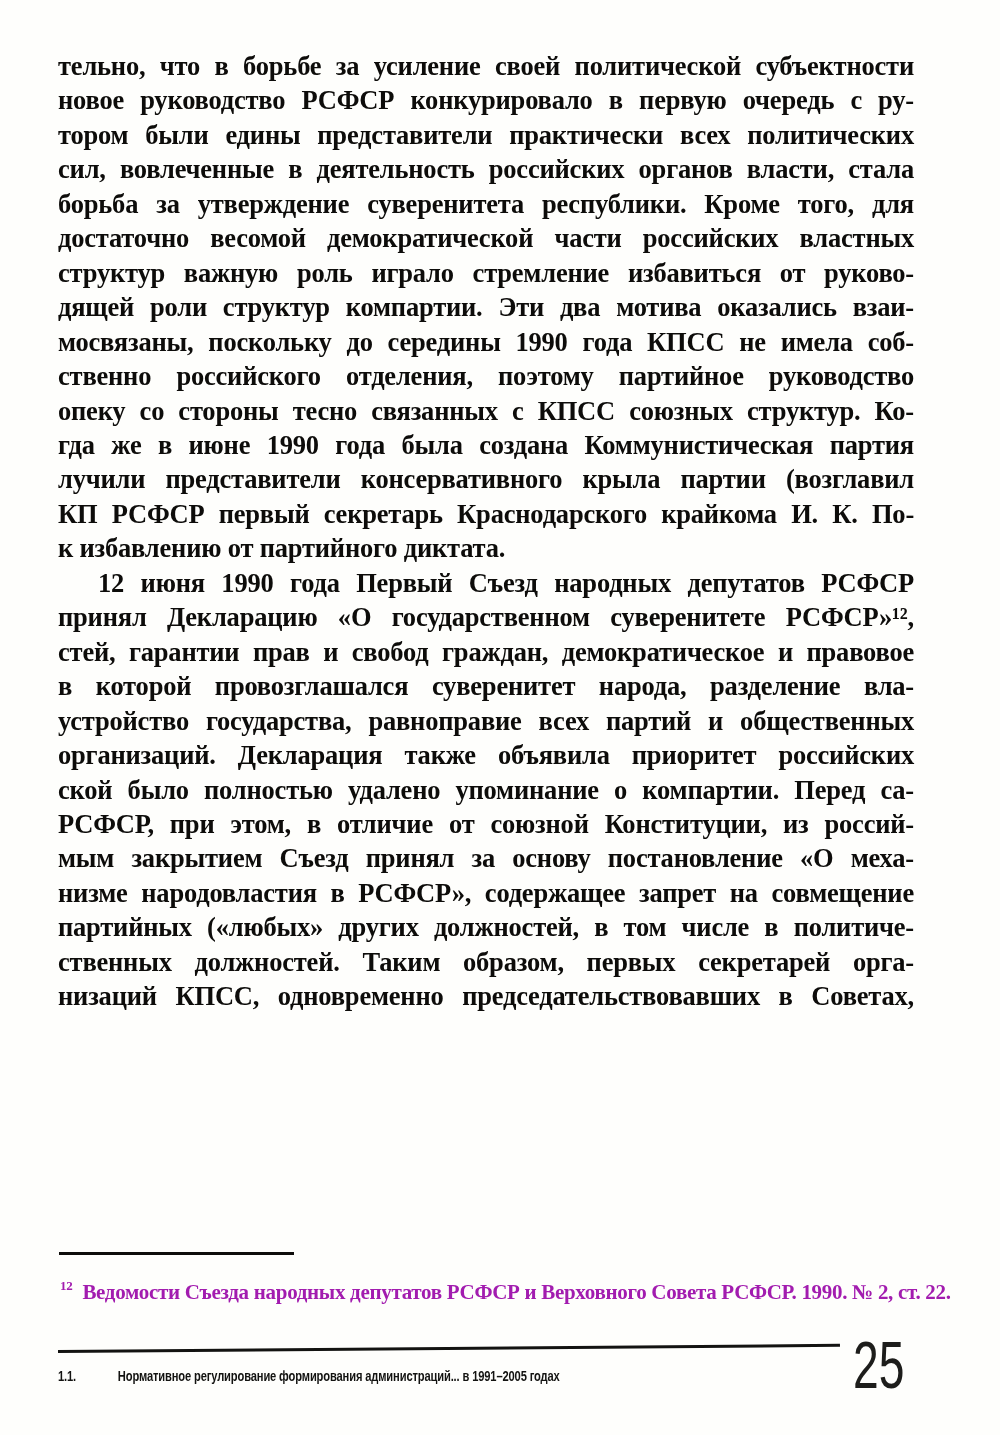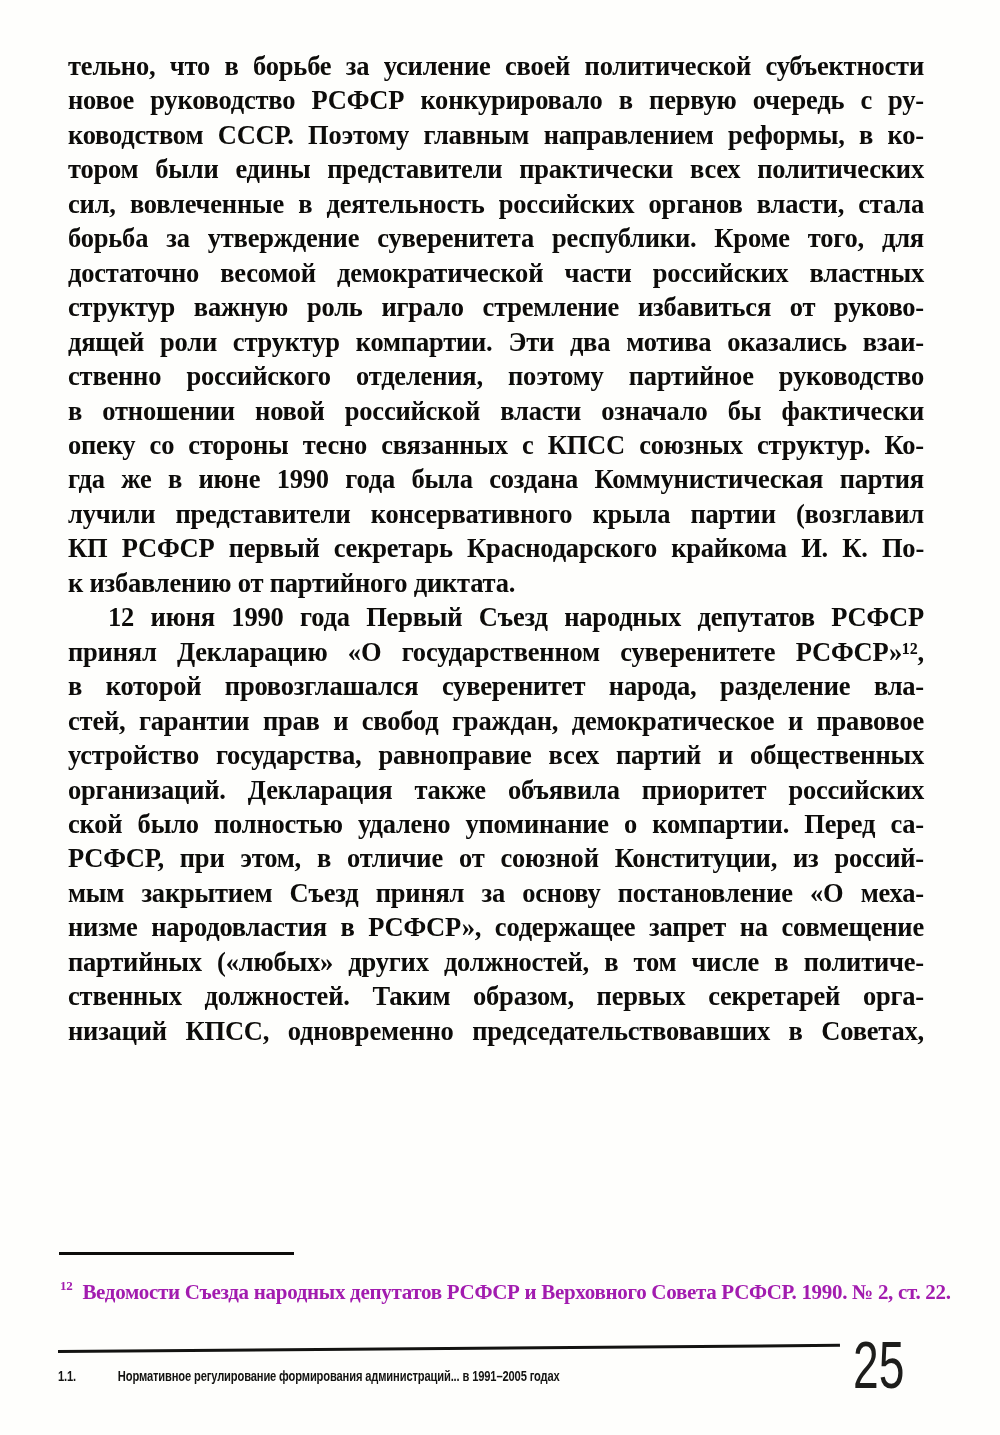--- a/index.html
+++ b/index.html
@@ -23,21 +23,20 @@
     position: absolute;
     left: 58px;
     top: 49px;
     width: 856px;
     font-family: "Liberation Serif", "DejaVu Serif", serif;
     font-weight: bold;
     font-size: 26.5px;
     letter-spacing: -0.2px;
     line-height: 34.45px;
     color: #0d0c0a;
-    margin-left: 10px;
   }
   .line {
     text-align: justify;
     text-align-last: justify;
   }
   .line.para-end {
     text-align: center;
     text-align-last: left;
   }
   .line.indent {
@@ -113,38 +112,37 @@
   }
 </style>
 </head>
 <body>
 
 <div class="page">
 
   <div class="body-text">
       <div class="line">тельно, что в борьбе за усиление своей политической субъектности</div>
       <div class="line">новое руководство РСФСР конкурировало в первую очередь с ру-</div>
-      <div class="line">ководством СССР. Поэтому главным направлением реформы, в ко-</div>
       <div class="line">тором были едины представители практически всех политических</div>
       <div class="line">сил, вовлеченные в деятельность российских органов власти, стала</div>
       <div class="line">борьба за утверждение суверенитета республики. Кроме того, для</div>
       <div class="line">достаточно весомой демократической части российских властных</div>
       <div class="line">структур важную роль играло стремление избавиться от руково-</div>
       <div class="line">дящей роли структур компартии. Эти два мотива оказались взаи-</div>
+      <div class="line">мосвязаны, поскольку до середины 1990 года КПСС не имела соб-</div>
       <div class="line">ственно российского отделения, поэтому партийное руководство</div>
-      <div class="line">в отношении новой российской власти означало бы фактически</div>
       <div class="line">опеку со стороны тесно связанных с КПСС союзных структур. Ко-</div>
       <div class="line">гда же в июне 1990 года была создана Коммунистическая партия</div>
       <div class="line">лучили представители консервативного крыла партии (возглавил</div>
       <div class="line">КП РСФСР первый секретарь Краснодарского крайкома И. К. По-</div>
       <div class="line para-end">к избавлению от партийного диктата.</div>
       <div class="line indent">12 июня 1990 года Первый Съезд народных депутатов РСФСР</div>
       <div class="line">принял Декларацию «О государственном суверенитете РСФСР»¹²,</div>
+      <div class="line">стей, гарантии прав и свобод граждан, демократическое и правовое</div>
       <div class="line">в которой провозглашался суверенитет народа, разделение вла-</div>
-      <div class="line">стей, гарантии прав и свобод граждан, демократическое и правовое</div>
       <div class="line">устройство государства, равноправие всех партий и общественных</div>
       <div class="line">организаций. Декларация также объявила приоритет российских</div>
       <div class="line">ской было полностью удалено упоминание о компартии. Перед са-</div>
       <div class="line">РСФСР, при этом, в отличие от союзной Конституции, из россий-</div>
       <div class="line">мым закрытием Съезд принял за основу постановление «О меха-</div>
       <div class="line">низме народовластия в РСФСР», содержащее запрет на совмещение</div>
       <div class="line">партийных («любых» других должностей, в том числе в политиче-</div>
       <div class="line">ственных должностей. Таким образом, первых секретарей орга-</div>
       <div class="line">низаций КПСС, одновременно председательствовавших в Советах,</div>
     </div>

